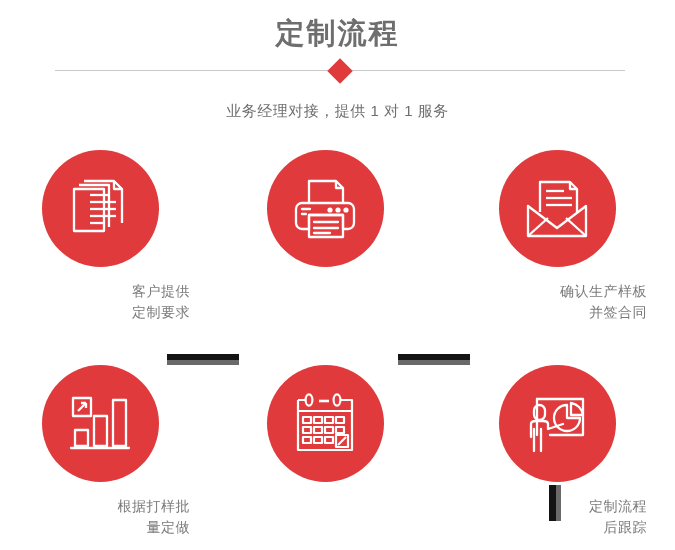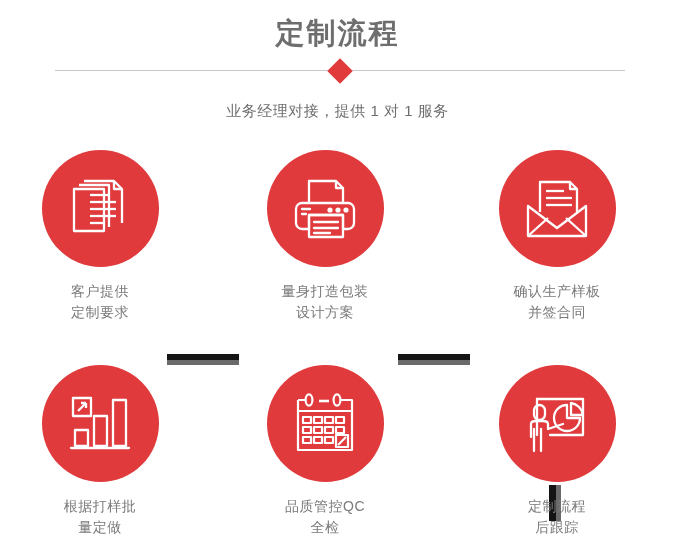--- a/index.html
+++ b/index.html
@@ -71,21 +71,21 @@
   .steps {
     position: absolute;
     top: 150px;
     left: 0;
     width: 675px;
     height: 400px;
   }
   .step {
     position: absolute;
     width: 180px;
-    text-align: center;
+    text-align: right;
   }
   .step-col-0 { left: 10px; }
   .step-col-1 { left: 235px; }
   .step-col-2 { left: 467px; }
   .step-row-0 { top: 0px; }
   .step-row-1 { top: 215px; }
 
   .circle {
     width: 117px;
     height: 117px;
@@ -220,22 +220,20 @@
             <line x1="24" y1="53" x2="48" y2="53"></line>
             <line x1="24" y1="58" x2="40" y2="58"></line>
           </g>
           <g fill="#ffffff">
             <circle cx="40" cy="35" r="2.6"></circle>
             <circle cx="48" cy="35" r="2.6"></circle>
             <circle cx="56" cy="35" r="2.6"></circle>
           </g>
         </svg>
       </div>
-      <div class="step-label">量身打造包装
-设计方案</div>
     </div>
 
     <div class="step step-col-0 step-row-1">
       <div class="circle">
         <svg width="66" height="64" viewBox="0 0 66 64">
           <g fill="none" stroke="#ffffff" stroke-width="2.3" stroke-linejoin="round">
             <rect x="6" y="6" width="18" height="18"></rect>
             <path d="M11 19 L19 11"></path>
             <path d="M19 11 H14 M19 11 V16"></path>
             <rect x="8" y="38" width="13" height="16"></rect>
@@ -288,22 +286,20 @@
             <rect x="33" y="35" width="8" height="6"></rect>
             <rect x="44" y="35" width="8" height="6"></rect>
             <rect x="11" y="45" width="8" height="6"></rect>
             <rect x="22" y="45" width="8" height="6"></rect>
             <rect x="33" y="45" width="8" height="6"></rect>
             <rect x="44" y="43" width="12" height="12"></rect>
             <line x1="46" y1="53" x2="54" y2="45"></line>
           </g>
         </svg>
       </div>
-      <div class="step-label">品质管控QC
-全检</div>
     </div>
 
     <div class="step step-col-2 step-row-1">
       <div class="circle">
         <svg width="68" height="66" viewBox="0 0 68 66">
           <g fill="none" stroke="#ffffff" stroke-width="2.3" stroke-linejoin="round" stroke-linecap="round">
             <path d="M14 8 H60 V44 H27"></path>
             <path d="M14 8 V44"></path>
             <path d="M44 14 a13 13 0 1 0 13 13 H44 Z"></path>
             <path d="M48 12 a14 14 0 0 1 12 12 H48 Z"></path>

